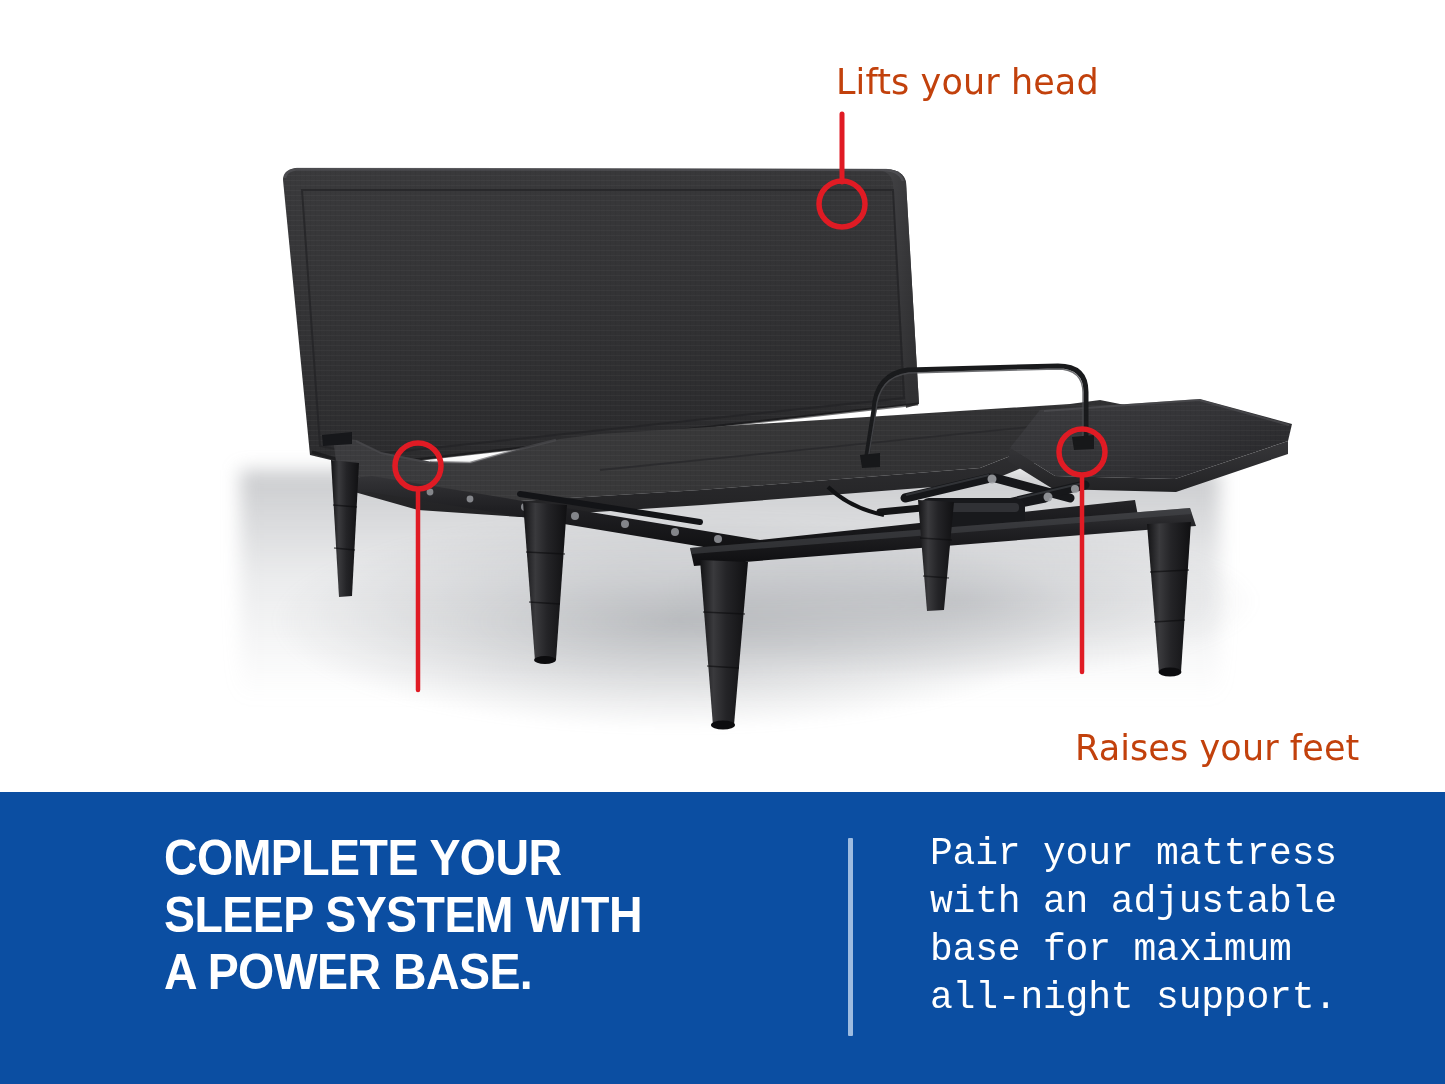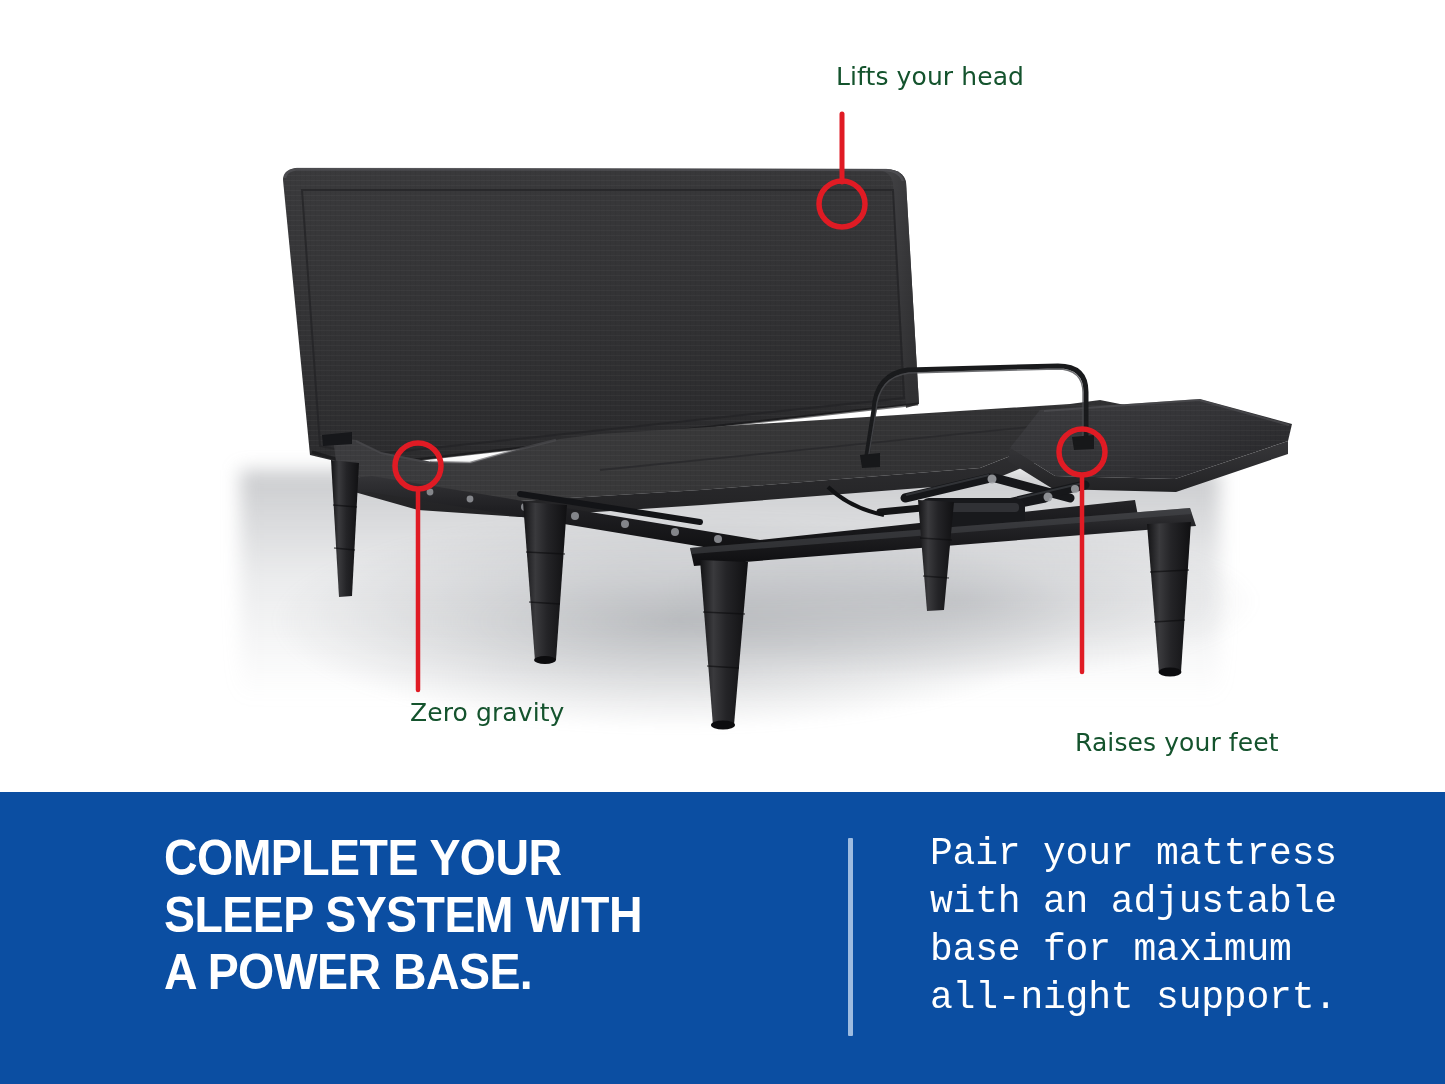--- a/index.html
+++ b/index.html
@@ -41,22 +41,22 @@
     background:linear-gradient(180deg, rgba(128,131,137,.42) 0%, rgba(176,179,184,.26) 42%, rgba(255,255,255,0) 92%);
     filter:blur(9px);
     pointer-events:none;
   }
 
   #bedsvg{position:absolute;left:0;top:0;width:1445px;height:792px;}
 
   
   .callout{
     position:absolute;
-    color:#14532d;
-    font-size:25px;
+    color:#c2410c;
+    font-size:35px;
     letter-spacing:.1px;
     white-space:nowrap;
     font-weight:400;
     font-family:"DejaVu Sans","Liberation Sans",sans-serif;
   }
   #callout-head{ left:836px; top:62px; }
   #callout-zero{ left:410px; top:698px; }
   #callout-feet{ left:1075px; top:680px;margin-top:48px; }
 
   
@@ -317,21 +317,20 @@
       </g>
 
       <g>
         <circle cx="1082" cy="452" r="23" fill="none" stroke="#E01B24" stroke-width="5.5"></circle>
         <line x1="1082" y1="475" x2="1082" y2="672" stroke="#E01B24" stroke-width="4.5" stroke-linecap="round"></line>
       </g>
     </svg>
 
     <div class="callout" id="callout-head">Lifts your head</div>
 
-    <div class="callout" id="callout-zero">Zero gravity</div>
 
     <div class="callout" id="callout-feet">Raises your feet</div>
   </div>
 
   <div id="banner">
     <div id="banner-inner">
 
       <div id="headline">
         <span class="hl-line">COMPLETE YOUR</span>
         <span class="hl-line">SLEEP SYSTEM WITH</span>

